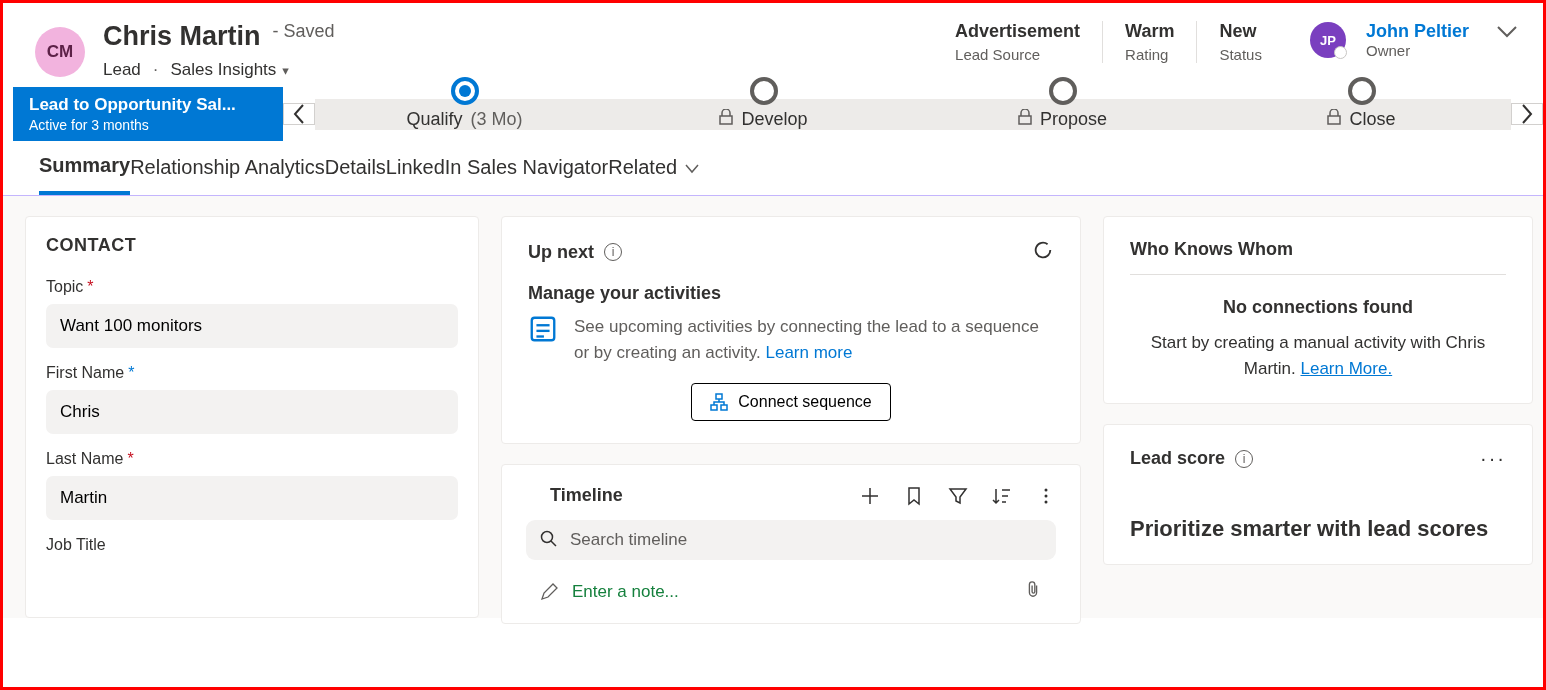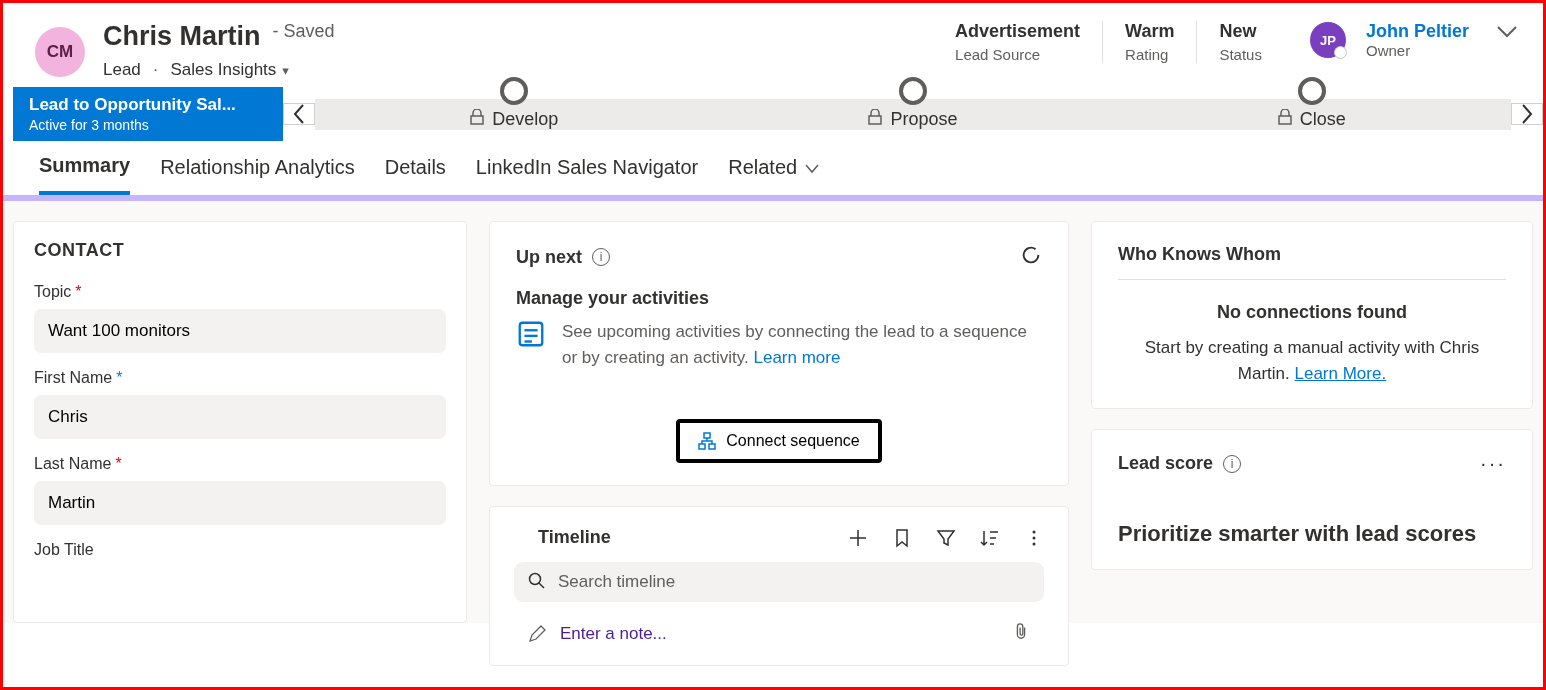--- a/index.html
+++ b/index.html
@@ -41,26 +41,26 @@
   .stages { flex: 1; background: #edebe9; display: flex; align-items: center; position: relative; }
   .stage { flex: 1; display: flex; flex-direction: column; align-items: center; position: relative; }
   .stage-ring { width: 28px; height: 28px; border-radius: 50%; border: 4px solid #605e5c; background: #fff; position: absolute; top: -22px; }
   .stage-ring.active { border-color: #0078d4; }
   .stage-ring.active::after { content: ""; position: absolute; inset: 4px; background: #0078d4; border-radius: 50%; }
   .stage-label { margin-top: 10px; font-size: 18px; display: flex; align-items: center; gap: 8px; }
   .stage-lock svg { width: 14px; height: 16px; }
   .stage-dur { color: #605e5c; }
   
   
-  .tabs { display: flex; gap: 30px; padding: 18px 36px 0 36px; border-bottom: 6px solid #c4b5fd; font-size: 20px; }
+  .tabs { display: flex; padding: 18px 36px 0 36px; border-bottom: 1px solid #c4b5fd; font-size: 20px; }
   .tab { padding-bottom: 14px; cursor: pointer; display: flex; align-items: center; gap: 8px; }
   .tab.active { font-weight: 600; border-bottom: 4px solid #0078d4; }
   
   
-  .body { display: flex; gap: 22px; padding: 20px 10px 0 10px; background: #faf9f8; height: calc(100% - 262px); }
+  .body { display: flex; gap: 22px; padding: 20px 10px 0 22px; background: #faf9f8; height: calc(100% - 262px); }
   .panel { background: #fff; border: 1px solid #edebe9; border-radius: 4px; }
   
   .col-left { width: 454px; padding: 18px 20px; }
   .section-title { font-size: 18px; font-weight: 600; letter-spacing: 0.5px; margin-bottom: 22px; }
   .field { margin-bottom: 16px; }
   .flabel { font-size: 16px; margin-bottom: 8px; display: flex; align-items: center; gap: 4px; }
   .req { color: #c50f1f; }
   .rec { color: #0078d4; }
   .finput { background: #f3f2f1; border: none; padding: 12px 14px; font-size: 17px; width: 100%; border-radius: 7px; }
   
@@ -69,32 +69,32 @@
   .upnext-head { display: flex; align-items: center; gap: 10px; margin-bottom: 18px; }
   .upnext-title { font-size: 18px; font-weight: 600; }
   .info-icon { width: 18px; height: 18px; border: 1.5px solid #605e5c; border-radius: 50%; display: inline-flex; align-items: center; justify-content: center; font-size: 12px; color: #605e5c; font-style: normal; }
   .refresh-icon { margin-left: auto; }
   .refresh-icon svg { width: 22px; height: 22px; }
   .upnext-sub { font-size: 18px; font-weight: 600; margin-bottom: 10px; }
   .upnext-desc { display: flex; gap: 16px; font-size: 17px; color: #605e5c; line-height: 1.5; }
   .activities-icon svg { width: 30px; height: 30px; }
   .link { color: #0078d4; cursor: pointer; }
   .btn-row { display: flex; gap: 14px; margin-top: 18px; justify-content: center; }
-  .btn { border: 4px solid #000000; background: #fff; border-radius: 4px; padding: 9px 18px; font-size: 16px; display: flex; align-items: center; gap: 10px; cursor: pointer; margin-top: 31px; }
+  .btn { border: 1px solid #000000; background: #fff; border-radius: 4px; padding: 9px 18px; font-size: 16px; display: flex; align-items: center; gap: 10px; cursor: pointer; }
   .btn svg { width: 18px; height: 18px; }
   
   .timeline { padding: 20px 24px 10px 24px; }
   .tl-head { display: flex; align-items: center; gap: 20px; margin-bottom: 14px; }
   .tl-title { font-size: 18px; font-weight: 600; flex: 1; margin-left: 24px; }
   .tl-icons { display: flex; gap: 24px; align-items: center; }
   .tl-icons span { cursor: pointer; display: inline-flex; }
   .tl-icons svg { width: 20px; height: 20px; }
   .tl-search { background: #f3f2f1; border-radius: 9px; padding: 10px 14px; display: flex; align-items: flex-start; gap: 12px; font-size: 17px; color: #605e5c; margin-bottom: 10px; }
   .tl-search svg { width: 18px; height: 18px; }
-  .tl-note { padding: 10px 14px; display: flex; align-items: center; gap: 14px; font-size: 17px; color: #4c1d95; }
+  .tl-note { padding: 10px 14px; display: flex; align-items: center; gap: 14px; font-size: 17px; color: #15803d; }
   .tl-note svg { width: 18px; height: 18px; }
   .attach-icon { margin-left: auto; }
   
   .col-right { flex: 1; display: flex; flex-direction: column; gap: 20px; }
   .wkw { padding: 22px 26px; }
   .wkw-title { font-size: 18px; font-weight: 700; padding-bottom: 14px; border-bottom: 1px solid #e1dfdd; margin-bottom: 22px; }
   .wkw-none { text-align: center; font-size: 18px; font-weight: 600; margin-bottom: 12px; }
   .wkw-desc { text-align: center; font-size: 17px; color: #323130; line-height: 1.5; }
   .wkw-desc .link { text-decoration: underline; }
   
@@ -155,20 +155,27 @@
   <div class="bpf-title">
     <div class="bpf-title-main">Lead to Opportunity Sal...</div>
     <div class="bpf-title-sub">Active for 3 months</div>
   </div>
   <div class="bpf-arrow">
     <svg viewBox="0 0 12 20">
         <path d="M10 1 L2 10 L10 19" stroke="#323130" stroke-width="2" fill="none"></path>
       </svg>
   </div>
   <div class="stages">
+    <div class="stage">
+      <div class="stage-ring active"></div>
+      <div class="stage-label">
+        <span>Qualify</span>
+        <span class="stage-dur">(3 Mo)</span>
+      </div>
+    </div>
     <div class="stage">
       <div class="stage-ring"></div>
       <div class="stage-label">
         <span class="stage-lock"><svg viewBox="0 0 14 16">
               <path d="M3 7 V4 a4 4 0 0 1 8 0 V7 M1 7 h12 v8 h-12 z" stroke="#605e5c" stroke-width="1.5" fill="none"></path>
             </svg></span>
         <span>Develop</span>
       </div>
     </div>
     <div class="stage">

